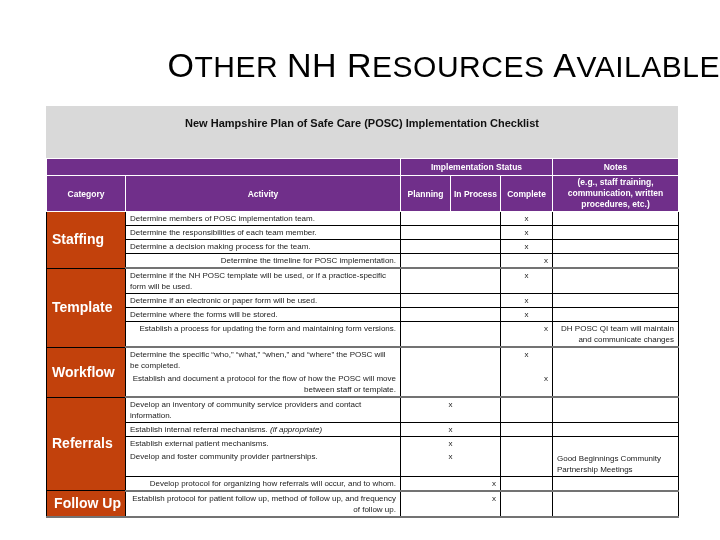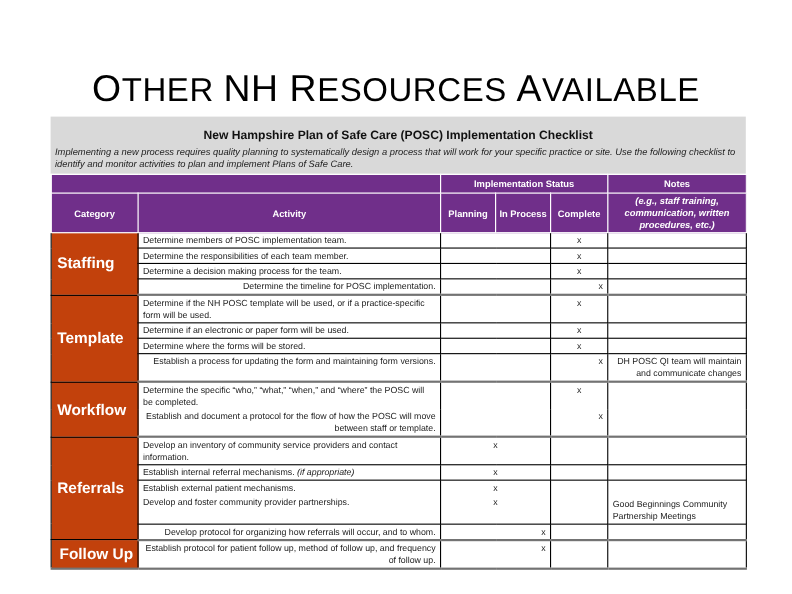--- a/index.html
+++ b/index.html
@@ -1,42 +1,41 @@
 <!DOCTYPE html>
 <html><head>
 <meta charset="utf-8">
 <style>
   * { box-sizing: border-box; margin: 0; padding: 0; }
   body { width: 720px; height: 540px; background: #ffffff; position: relative; overflow: hidden; font-family: "Liberation Sans", sans-serif; }
-  .slide-title { position: absolute; top: 46px; left: 0; width: 720px; text-align: center; font-family: "Liberation Sans", sans-serif; font-size: 30px; color: #000; letter-spacing: 0.5px; margin-top: 16px; }
+  .slide-title { position: absolute; top: 46px; left: 0; width: 720px; text-align: right; font-family: "Liberation Sans", sans-serif; font-size: 30px; color: #000; letter-spacing: 0.5px; }
   .slide-title .big { font-size: 34px; }
   .doc { position: absolute; left: 46px; top: 106px; width: 632px; height: 416px; background: #ffffff; }
   .doc-header { background: #d9d9d9; height: 52px; padding: 9px 4px 0 4px; }
   .doc-title { text-align: center; font-weight: bold; font-size: 11px; color: #111; line-height: 16px; }
   .doc-intro { font-size: 8.5px; font-style: italic; color: #222; line-height: 11px; margin-top: 2px; }
   table { border-collapse: collapse; width: 632px; table-layout: fixed; font-size: 8px; }
   th { background: #702f8a; color: #fff; font-weight: bold; font-size: 8.5px; border: 1px solid #ffffff; }
-  th.ital { font-style: italic; font-weight: bold; line-height: 11px; }
+  th.ital { font-weight: bold; line-height: 11px; }
   td { border: 1px solid #000; color: #222; vertical-align: top; padding: 1px 4px; line-height: 11px; }
   td.cat { background: #c2410c; color: #fff; font-weight: bold; vertical-align: middle; font-size: 14px; padding-left: 5px; border-color: #fff #000 #000 #000; }
   td.mark { text-align: center; }
   tr.group-end td { border-bottom: 2px solid #737373; text-align: right; }
   .in-notes { line-height: 11px; }
 </style>
 </head>
 <body>
 
 <div class="slide-title">
   <span class="big">O</span><span>THER </span><span class="big">NH </span><span class="big">R</span><span>ESOURCES </span><span class="big">A</span><span>VAILABLE</span>
 </div>
 
 <div class="doc">
   <div class="doc-header">
     <div class="doc-title">New Hampshire Plan of Safe Care (POSC) Implementation Checklist</div>
-    <div class="doc-intro">Implementing a new process requires quality planning to systematically design a process that will work for your specific practice or site. Use the following checklist to identify and monitor activities to plan and implement Plans of Safe Care.</div>
   </div>
 
   <table>
     <colgroup>
       <col style="width:79px">
       <col style="width:275px">
       <col style="width:50px">
       <col style="width:50px">
       <col style="width:52px">
       <col style="width:126px">

